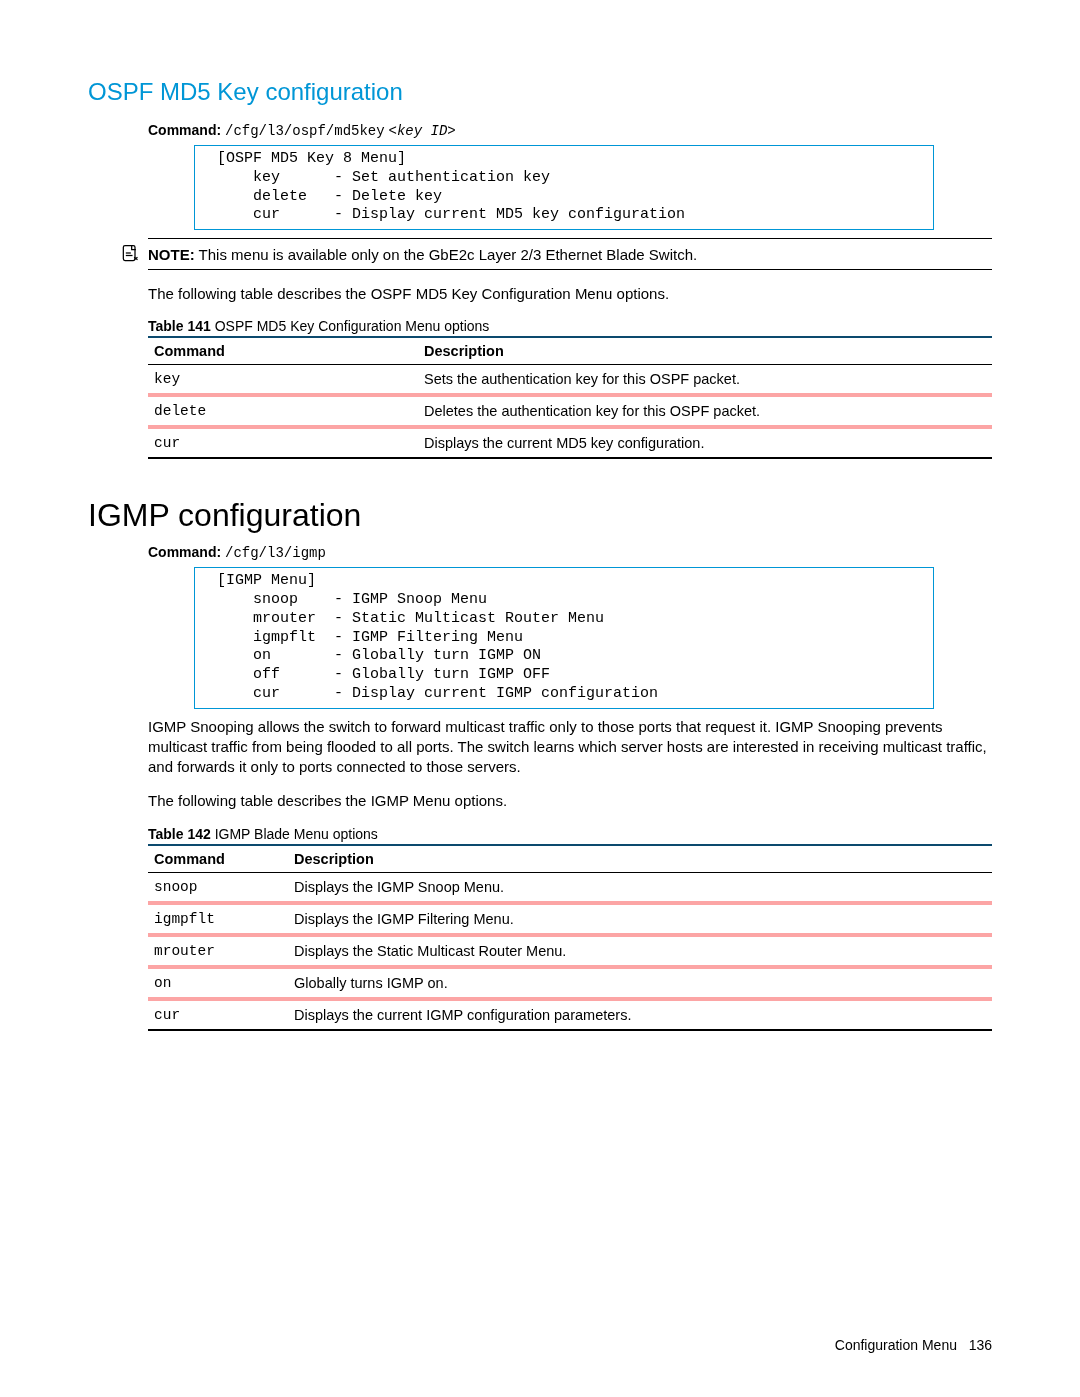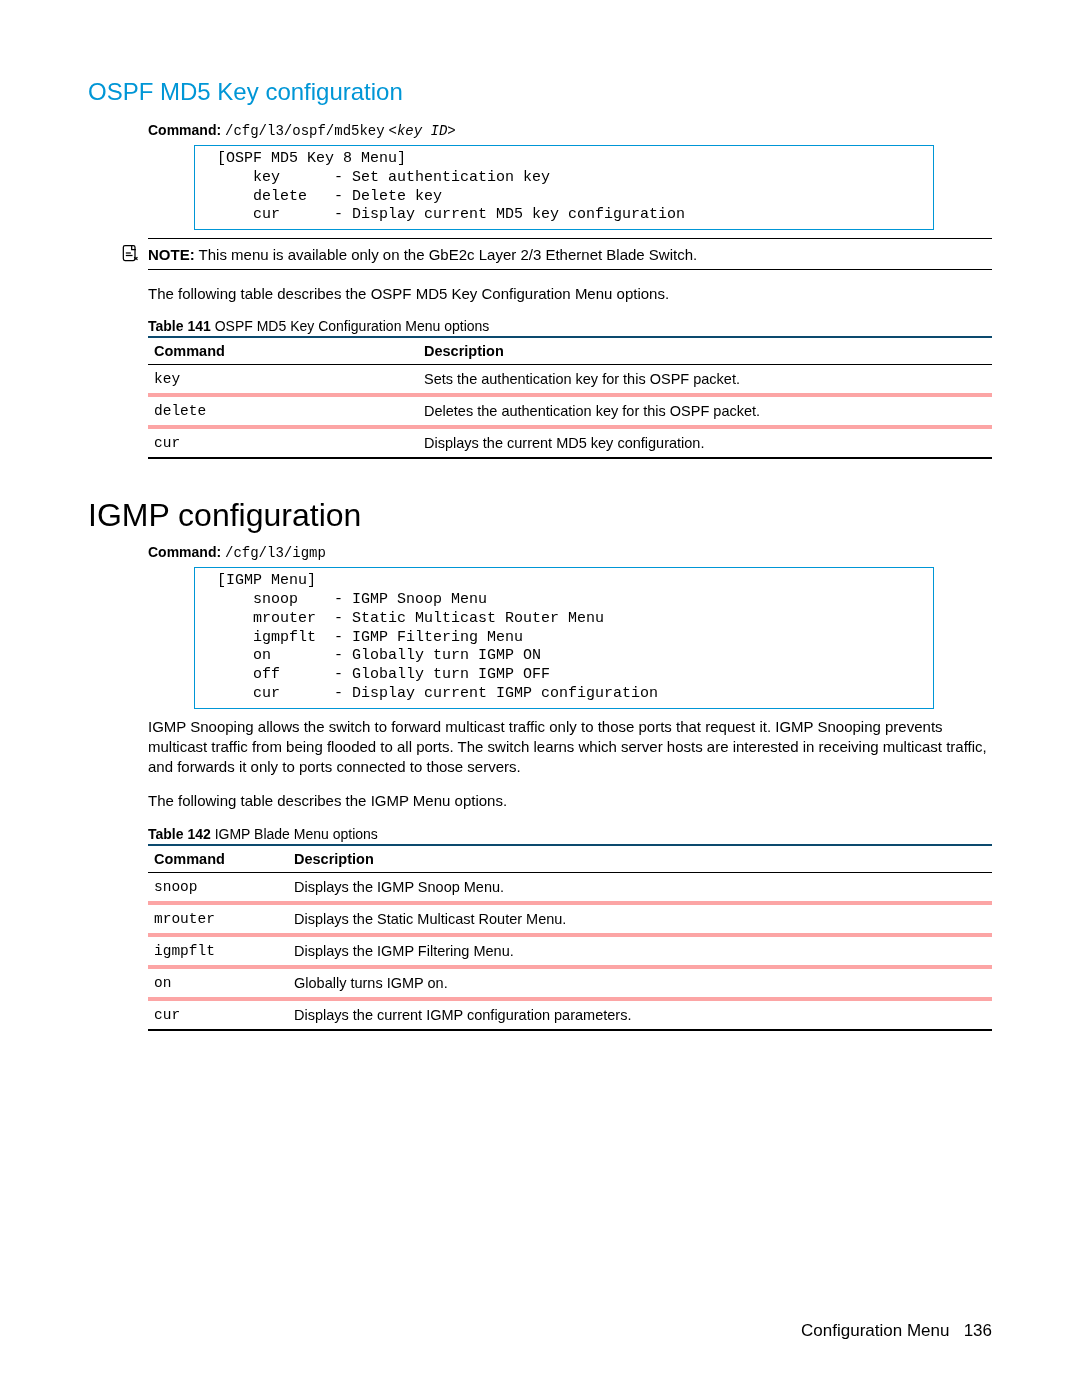--- a/index.html
+++ b/index.html
@@ -56,21 +56,21 @@
     font-size: 14.5px;
     margin-bottom: 6px;
   }
   table.data thead tr { border-top: 2px solid #0c4a6e; border-bottom: 1px solid #000; }
   table.data th { text-align:left; font-weight: bold; padding: 5px 6px; }
   table.data tbody tr { border-bottom: 4px solid #fca5a5; }
   table.data tbody tr:last-child { border-bottom: 2px solid #000; }
   table.data td { padding: 6px 6px; vertical-align: top; }
   .col-cmd-1 { width: 270px; }
   .col-cmd-2 { width: 140px; }
-  .footer { position: absolute; right: 88px; bottom: 56px; font-size: 17px; }
+  .footer { position: absolute; right: 88px; bottom: 44px; font-size: 14px; }
 </style>
 </head>
 <body>
 
 <h2 class="heading-mid">OSPF MD5 Key configuration</h2>
 <div class="content">
   <div class="cmd-line">
     <span class="bold">Command:</span>
     <span class="mono">/cfg/l3/ospf/md5key</span>
     <span class="mono italic">&lt;key ID&gt;</span>
@@ -152,26 +152,26 @@
       <th class="col-cmd-2">Command</th>
       <th>Description</th>
     </tr>
       </thead>
     <tbody>
       <tr>
           <td class="mono">snoop</td>
           <td>Displays the IGMP Snoop Menu.</td>
         </tr>
       <tr>
+          <td class="mono">igmpflt</td>
+          <td>Displays the IGMP Filtering Menu.</td>
+        </tr>
+      <tr>
           <td class="mono">mrouter</td>
           <td>Displays the Static Multicast Router Menu.</td>
-        </tr>
-      <tr>
-          <td class="mono">igmpflt</td>
-          <td>Displays the IGMP Filtering Menu.</td>
         </tr>
       <tr>
           <td class="mono">on</td>
           <td>Globally turns IGMP on.</td>
         </tr>
       <tr>
           <td class="mono">cur</td>
           <td>Displays the current IGMP configuration parameters.</td>
         </tr>
     </tbody>

